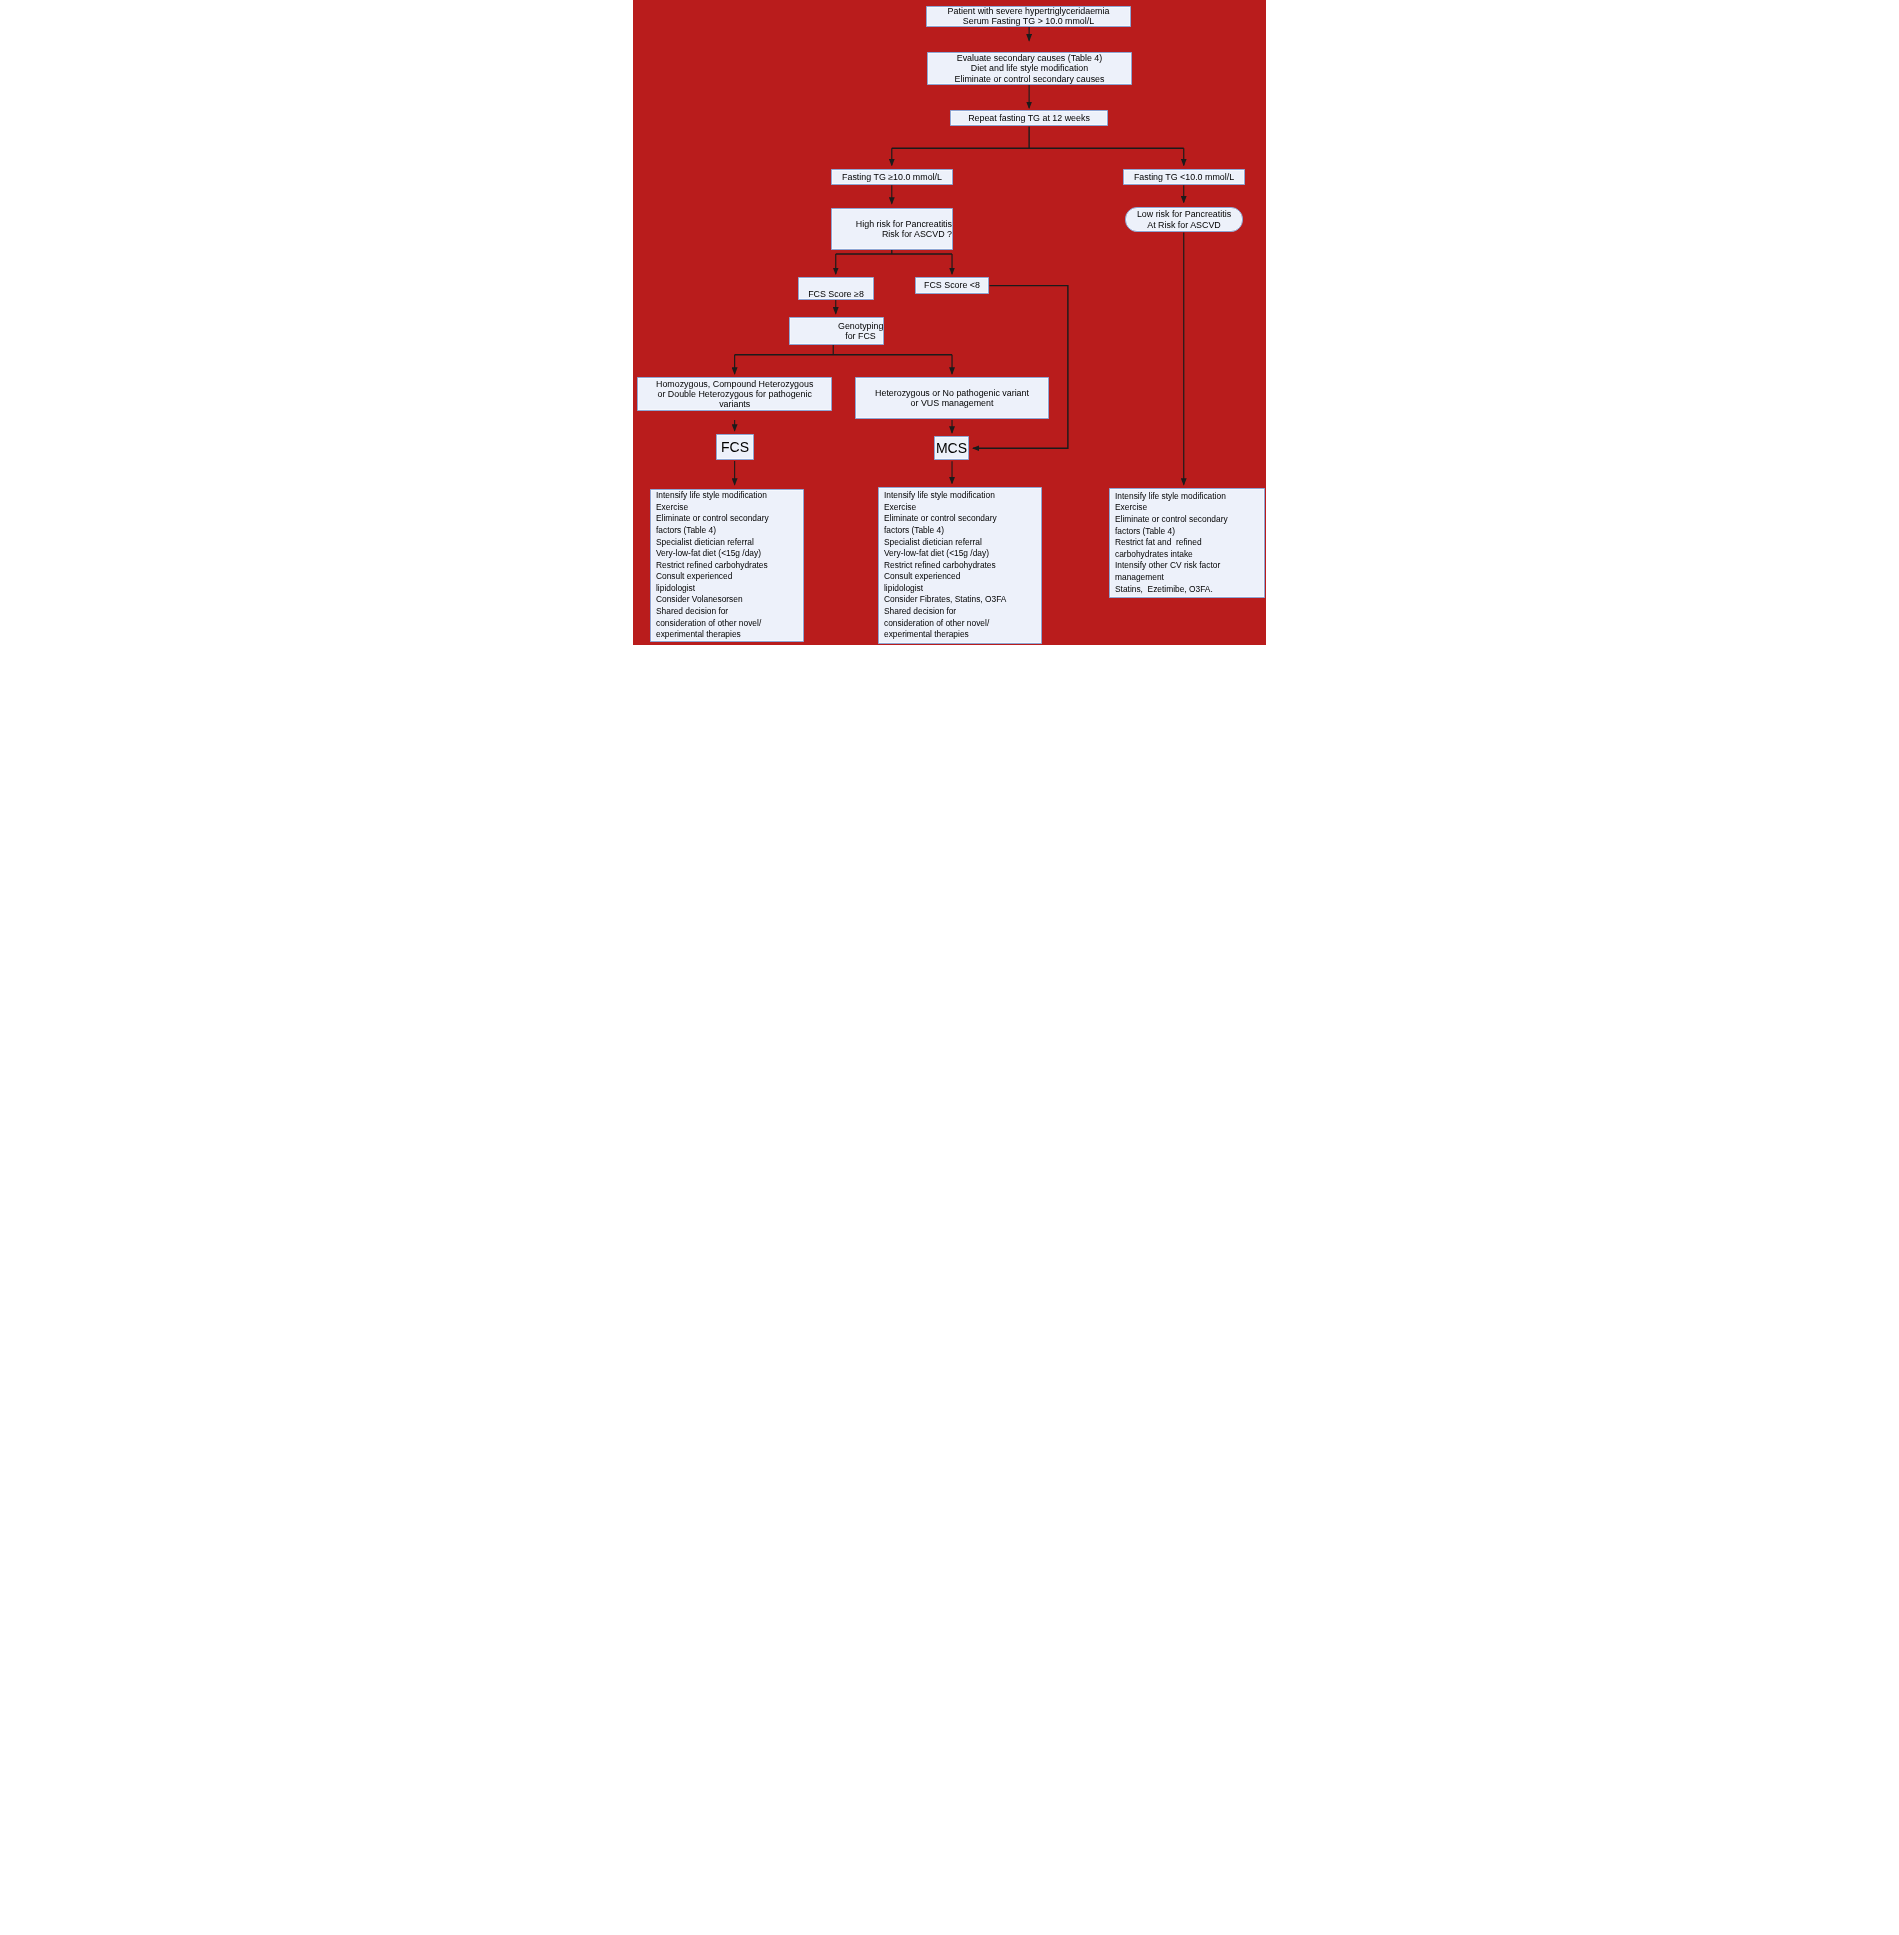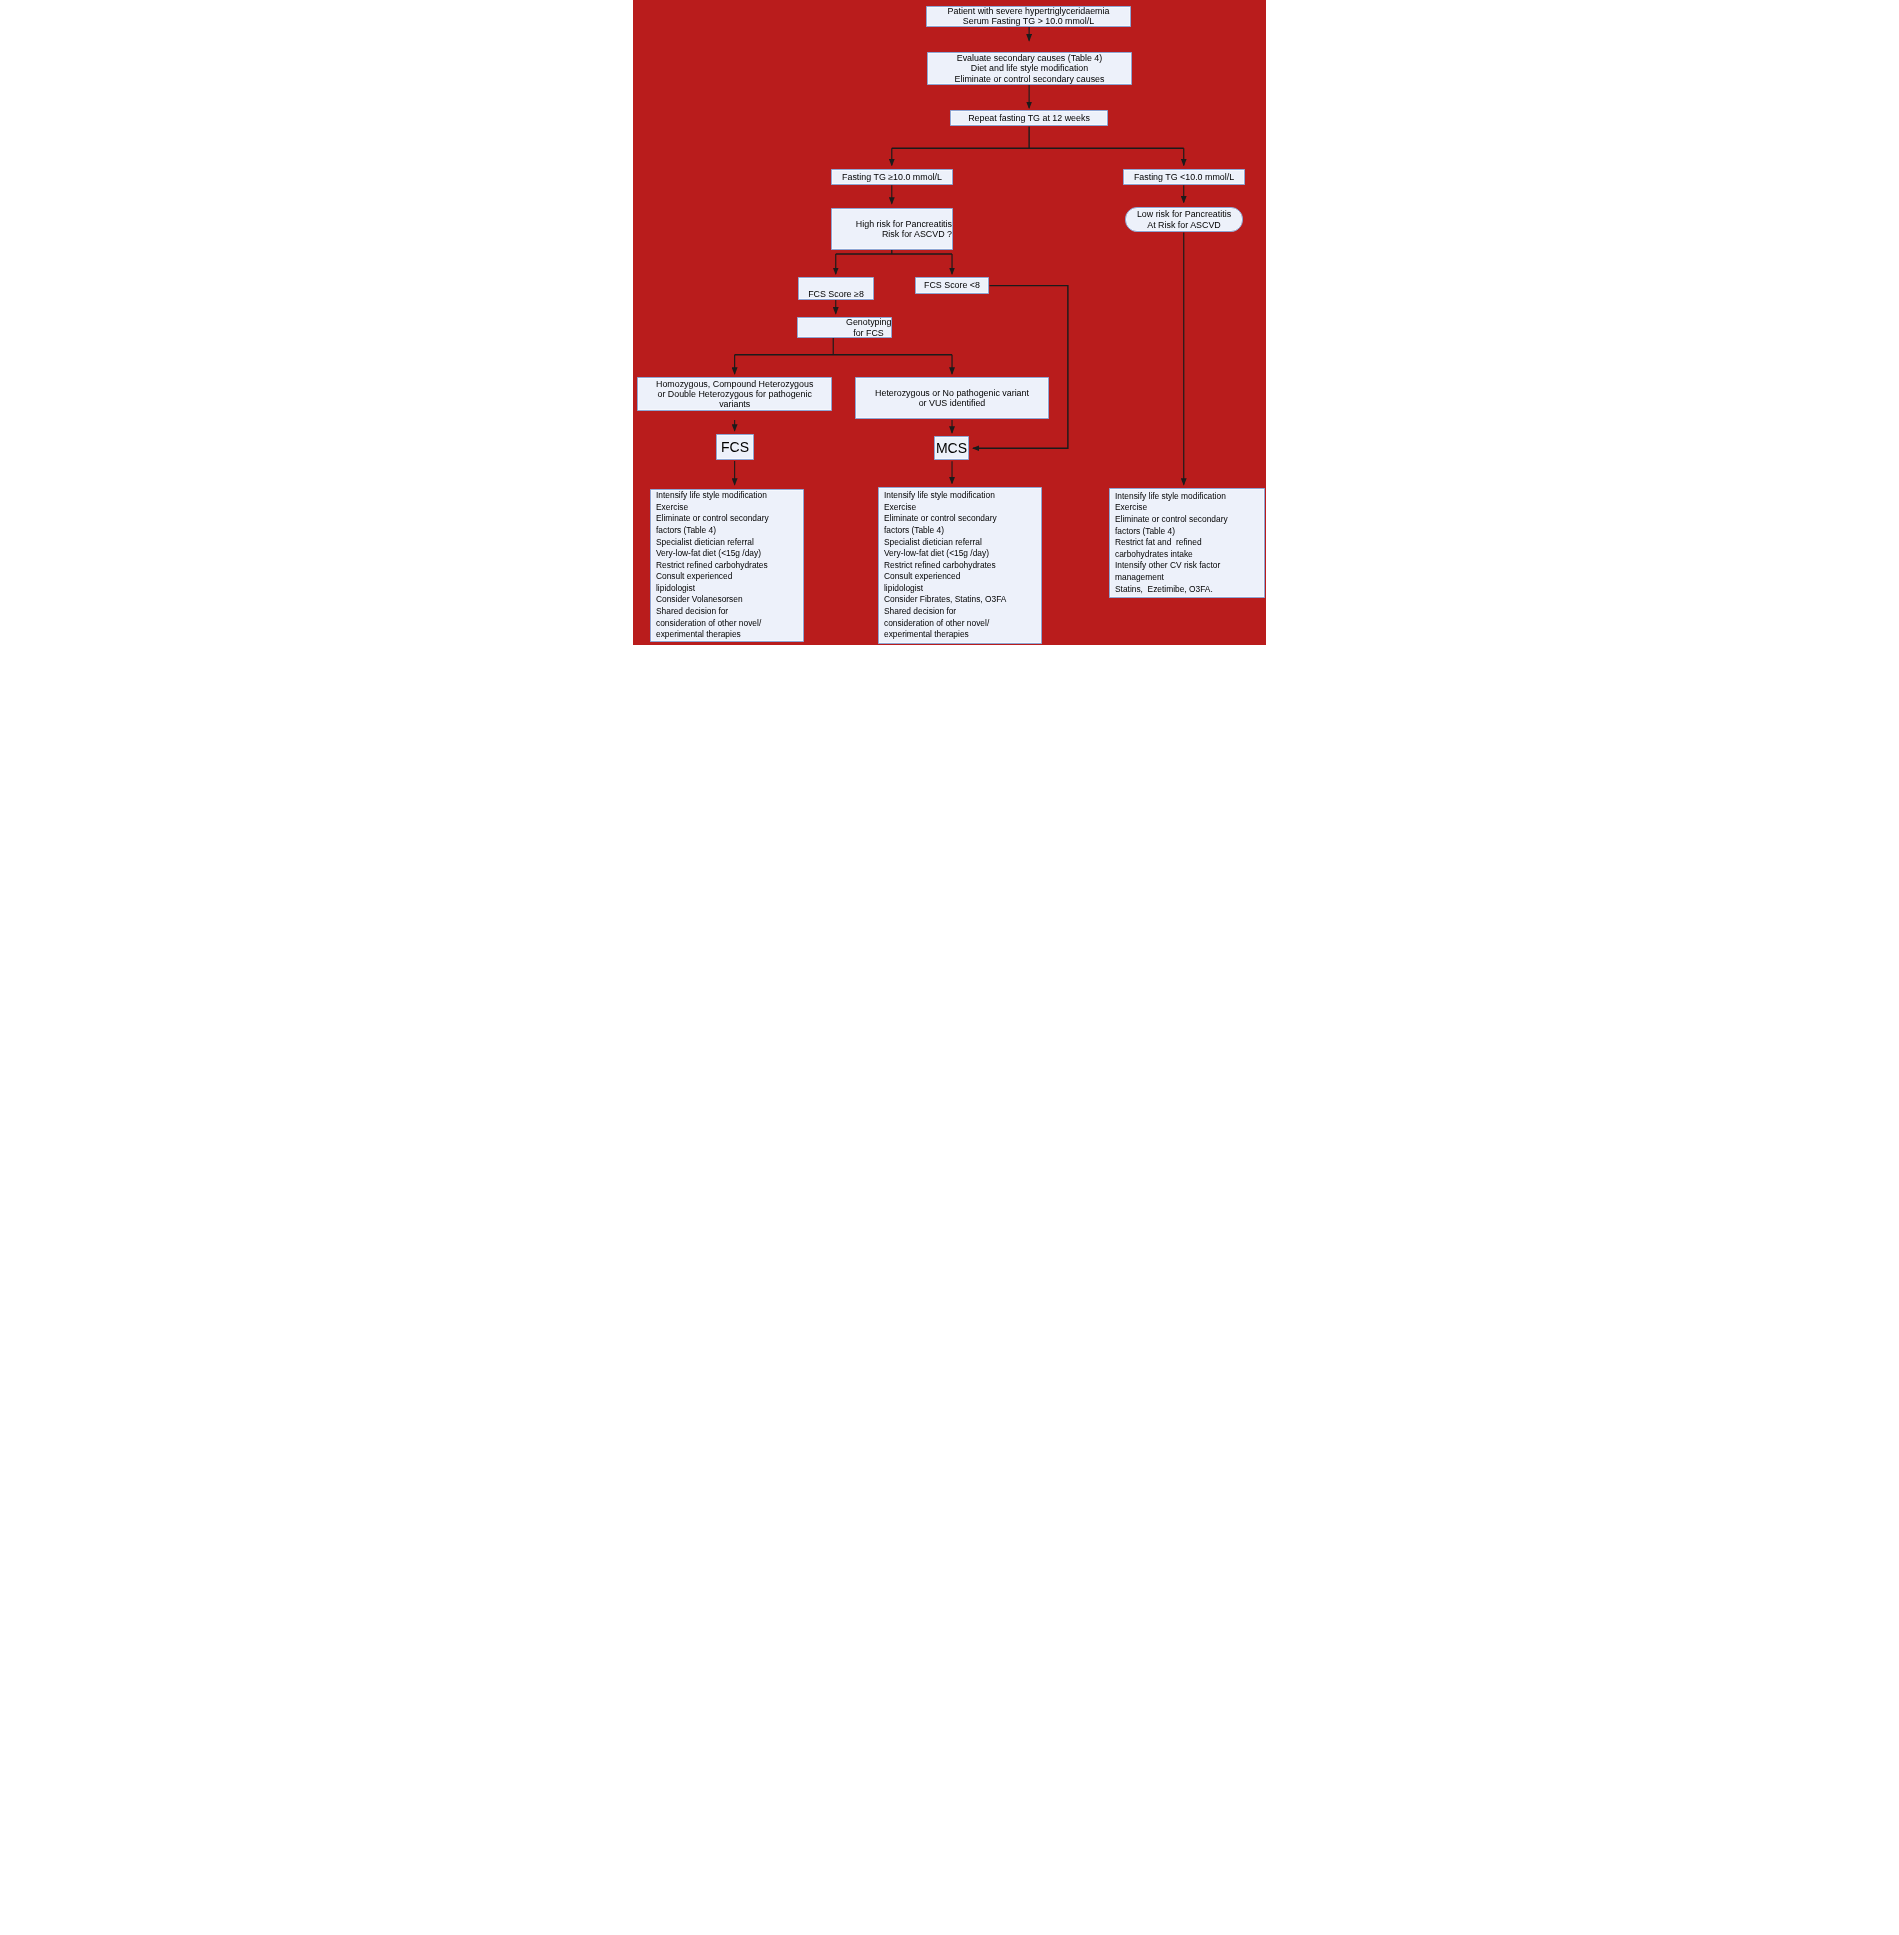--- a/index.html
+++ b/index.html
@@ -23,21 +23,21 @@
   
   #patient      {left:293px;  top:5.9px;   width:205px; height:21px;}
   #evaluate     {left:294px;  top:52px;  width:205px; height:33px;}
   #repeat       {left:317px;  top:110px;  width:158px; height:16px;}
   #tg-high      {left:198px;  top:169px;  width:122px; height:16px;}
   #tg-low       {left:490px; top:169px;  width:122px; height:16px;}
   #high-risk    {left:198px;  top:208px;  width:122px; height:42px;text-align:right;}
   #low-risk     {left:492px; top:207px;  width:118px; height:25px;border-radius:12px;}
   #fcs-ge8      {left:165px;  top:277px;  width:76px; height:23px;justify-content:flex-end;}
   #fcs-lt8      {left:282px;  top:277px;  width:74px; height:17px;}
-  #genotyping   {left:164px;  top:317px;  width:95px; height:21px;padding-left:48px;}
+  #genotyping   {left:156px;  top:317px;  width:95px; height:28px;padding-left:48px;}
   #homozygous   {left:4.2px;   top:377px;  width:195px; height:34px;}
   #heterozygous {left:222px;  top:377px;  width:194px; height:42px;}
   #fcs-node     {left:83px;  top:434px; width:38px;  height:26px;}
   #mcs-node     {left:301px;  top:436px; width:35px;  height:24.4px;}
   #outcome-fcs  {left:17px;   top:489px; width:154px; height:153px;}
   #outcome-mcs  {left:245px;  top:487px; width:164px; height:157px;}
   #outcome-low  {left:476px; top:488px; width:156px; height:110px;}
 </style>
 </head>
 <body>
@@ -123,21 +123,21 @@
   </div>
 
   <div class="node" id="homozygous">
     <div class="ln">Homozygous, Compound Heterozygous</div>
     <div class="ln">or Double Heterozygous for pathogenic</div>
     <div class="ln">variants</div>
   </div>
 
   <div class="node" id="heterozygous">
     <div class="ln">Heterozygous or No pathogenic variant</div>
-    <div class="ln">or VUS identified</div>
+    <div class="ln">or VUS management</div>
   </div>
 
   <div class="node small-node" id="fcs-node">
     <span class="ln">FCS</span>
   </div>
 
   <div class="node small-node" id="mcs-node">
     <span class="ln">MCS</span>
   </div>
 

